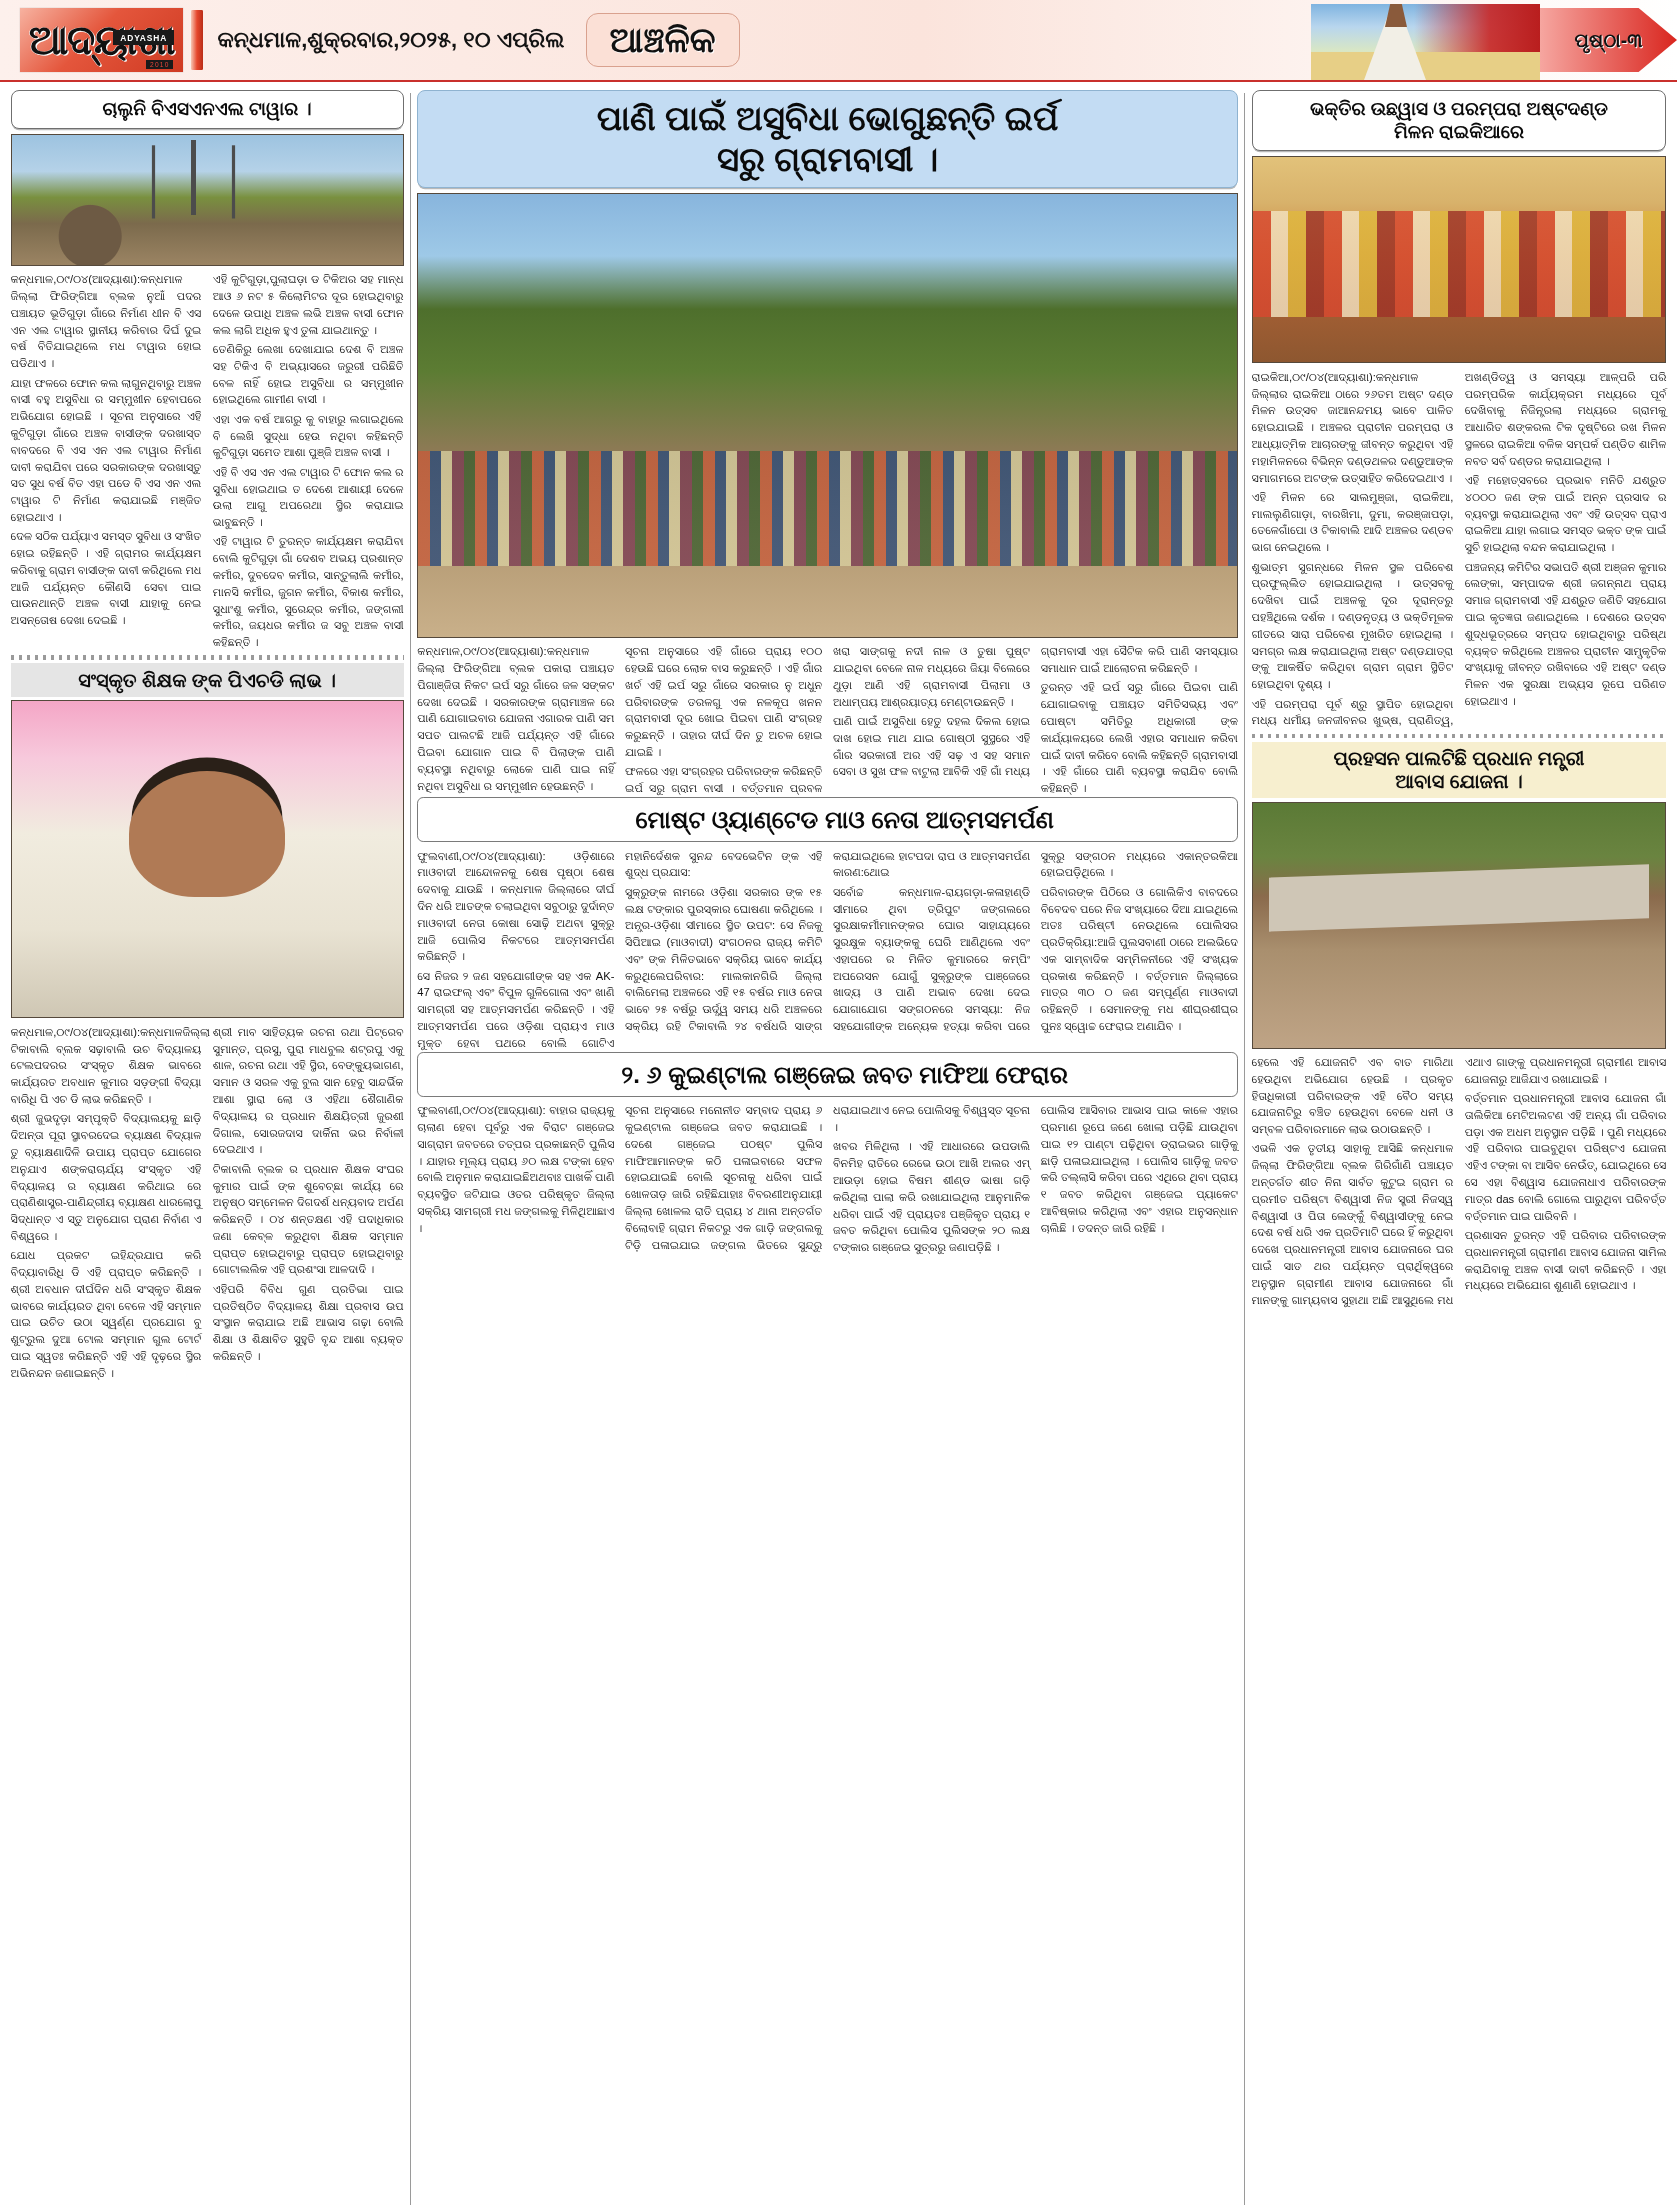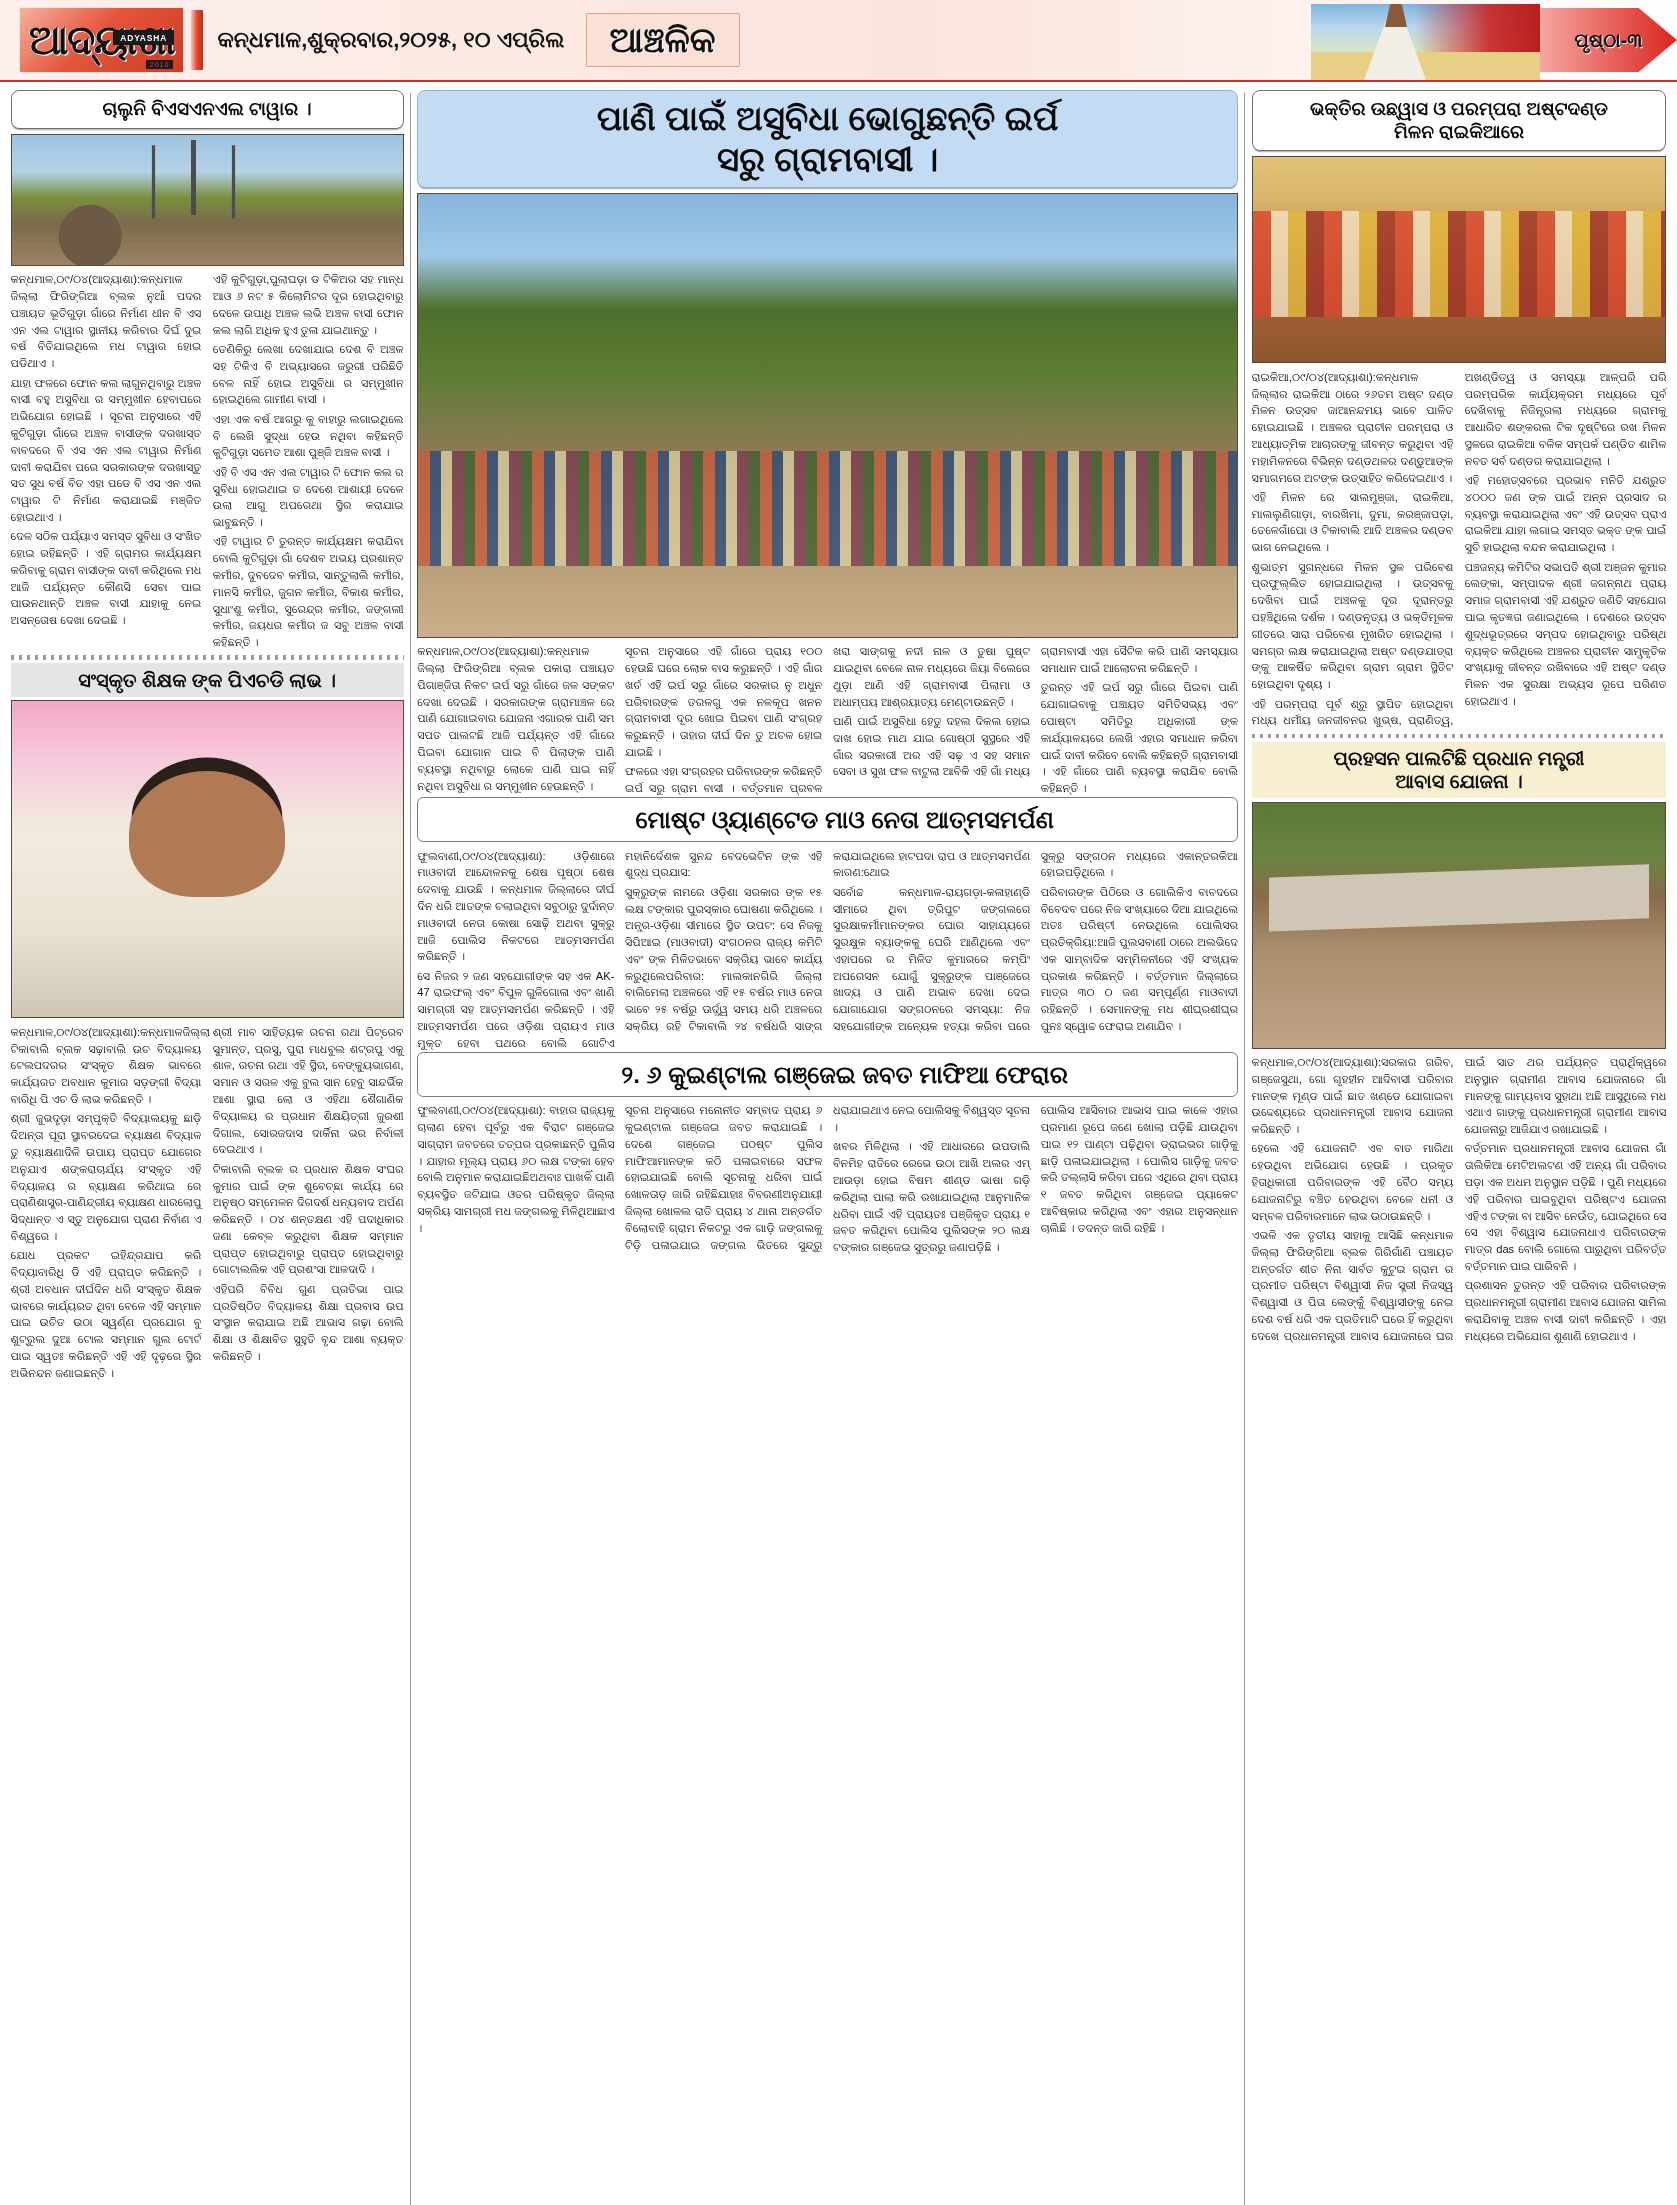--- a/index.html
+++ b/index.html
@@ -58,21 +58,21 @@
     flex:0 0 auto;
     display:flex; align-items:center;
     font-size:22px; font-weight:bold; color:#131313;
     padding:0 13.2px 0 4.4px;
     white-space:nowrap;
   }
   .section-chip {
     align-self:center;
     background:#fbe0d6;
     border:1.3px solid #d9a18e;
-    border-radius:1px;
+    border-radius:12px;
     padding:5.3px 23px;
     margin-left:8px;
   }
   .section-chip span {
     font-size:35px; font-weight:bold; color:#111;
     text-shadow:0.9px 0.9px 0 #fff;
     white-space:nowrap;
   }
   .masthead-spacer { flex:1 1 auto; }
   .temple-photo {
@@ -355,21 +355,20 @@
     <div class="dotline"></div>
 
     <div class="band cream">
       <div>ପ୍ରହସନ ପାଲଟିଛି ପ୍ରଧାନ ମନ୍ତ୍ରୀ</div>
       <div>ଆବାସ ଯୋଜନା ।</div>
     </div>
 
     <div class="photo ph-hut"></div>
 
     <div class="body-txt cols2">
-      <p>କନ୍ଧମାଳ,୦୯/୦୪(ଆଦ୍ୟାଶା):ସରକାର ଗରିବ, ଗଞ୍ଜେସୁଥା, ଗୋ ଗୃହହୀନ ଆଦିବାସୀ ପରିବାର ମାନଙ୍କ ମୂଣ୍ଡ ପାଇଁ ଛାତ ଖଣ୍ଡେ ଯୋଗାଇବା ଉଦ୍ଦେଶ୍ୟରେ ପ୍ରଧାନମନ୍ତ୍ରୀ ଆବାସ ଯୋଜନା କରିଛନ୍ତି ।</p>
       <p>ହେଲେ ଏହି ଯୋଜନାଟି ଏବ ବାତ ମାରିଥା ହେଉଥିବା ଅଭିଯୋଗ ହେଉଛି । ପ୍ରକୃତ ହିତାଧିକାରୀ ପରିବାରଙ୍କ ଏହି ବୈଠ ସମ୍ୟ ଯୋଜନାଟିରୁ ବଞ୍ଚିତ ହେଉଥିବା ବେଳେ ଧନୀ ଓ ସମ୍ବଳ ପରିବାରମାନେ ଲାଭ ଉଠାଉଛନ୍ତି ।</p>
       <p>ଏଭଳି ଏକ ତୃତୀୟ ସାହାକୁ ଆସିଛି କନ୍ଧମାଳ ଜିଲ୍ଲା ଫିରିଙ୍ଗିଆ ବ୍ଲକ ଗିରିଗାଁଣି ପଞ୍ଚାୟତ ଅନ୍ତର୍ଗତ ଶୀତ ନିନା ସାର୍ବତ କୁଟୁଇ ଗ୍ରାମ ର ପ୍ରମୀତ ପରିଷ୍ଟା ବିଶ୍ୱାସୀ ନିଜ ସ୍ତ୍ରୀ ନିଜସ୍ୱ ବିଶ୍ୱାସୀ ଓ ପିତା ଲେଙ୍କୁଁ ବିଶ୍ୱାସୀଙ୍କୁ ନେଇ ଦେଶ ବର୍ଷ ଧରି ଏକ ପ୍ରତିମାଟି ଘରେ ହିଁ କରୁଥିବା ଦେଖେ ପ୍ରଧାନମନ୍ତ୍ରୀ ଆବାସ ଯୋଜନାରେ ଘର ପାଇଁ ସାତ ଥର ପର୍ଯ୍ୟନ୍ତ ପ୍ରାର୍ଥିକ୍ୱରେ ଅନୁସ୍ଥାନ ଗ୍ରାମୀଣ ଆବାସ ଯୋଜନାରେ ଗାଁ ମାନଙ୍କୁ ଗାମ୍ୟବାସ ସୁହାଥା ଅଛି ଆସୁଥିଲେ ମଧ ଏଥାଏ ଗାଙ୍କୁ ପ୍ରଧାନମନ୍ତ୍ରୀ ଗ୍ରାମୀଣ ଆବାସ ଯୋଜନାରୁ ଆଜିଯାଏ ରଖାଯାଇଛି ।</p>
       <p>ବର୍ତ୍ତମାନ ପ୍ରଧାନମନ୍ତ୍ରୀ ଆବାସ ଯୋଜନା ଗାଁ ତାଲିକିଆ ମେଟିଅଲଟଣ ଏହି ଅନ୍ୟ ଗାଁ ପରିବାର ପଡ଼ା ଏକ ଅଧମ ଅନୁସ୍ଥାନ ପଡ଼ିଛି । ପୁଣି ମଧ୍ୟରେ ଏହି ପରିବାର ପାଇବୁଥିବା ପରିଷ୍ଟଏ ଯୋଜନା ଏହିଏ ଟଙ୍କା ବା ଆସିବ ନେଉଁତ୍, ଯୋଇଥିରେ ସେ ସେ ଏହା ବିଶ୍ୱାସ ଯୋଜନାଧାଏ ପରିବାରଙ୍କ ମାତ୍ର das ବୋଲି ଗୋଲେ ପାରୁଥିବା ପରିବର୍ତ୍ତ ବର୍ତ୍ତମାନ ପାଇ ପାରିବନି ।</p>
       <p>ପ୍ରଶାସନ ତୁରନ୍ତ ଏହି ପରିବାର ପରିବାରଙ୍କ ପ୍ରଧାନମନ୍ତ୍ରୀ ଗ୍ରାମୀଣ ଆବାସ ଯୋଜନା ସାମିଲ କରାଯିବାକୁ ଅଞ୍ଚଳ ବାସୀ ଦାବୀ କରିଛନ୍ତି । ଏହା ମଧ୍ୟରେ ଅଭିଯୋଗ ଶୁଣାଣି ହୋଇଥାଏ ।</p>
     </div>
   </div>
 
 </div>
 
 

